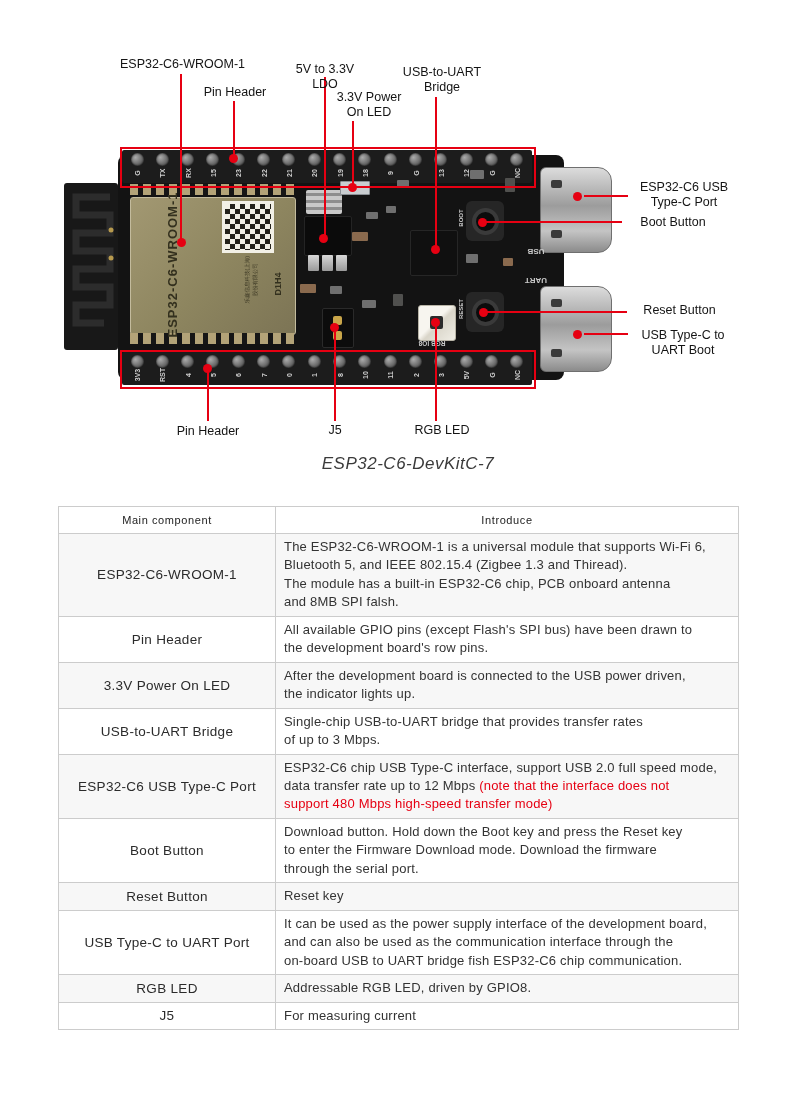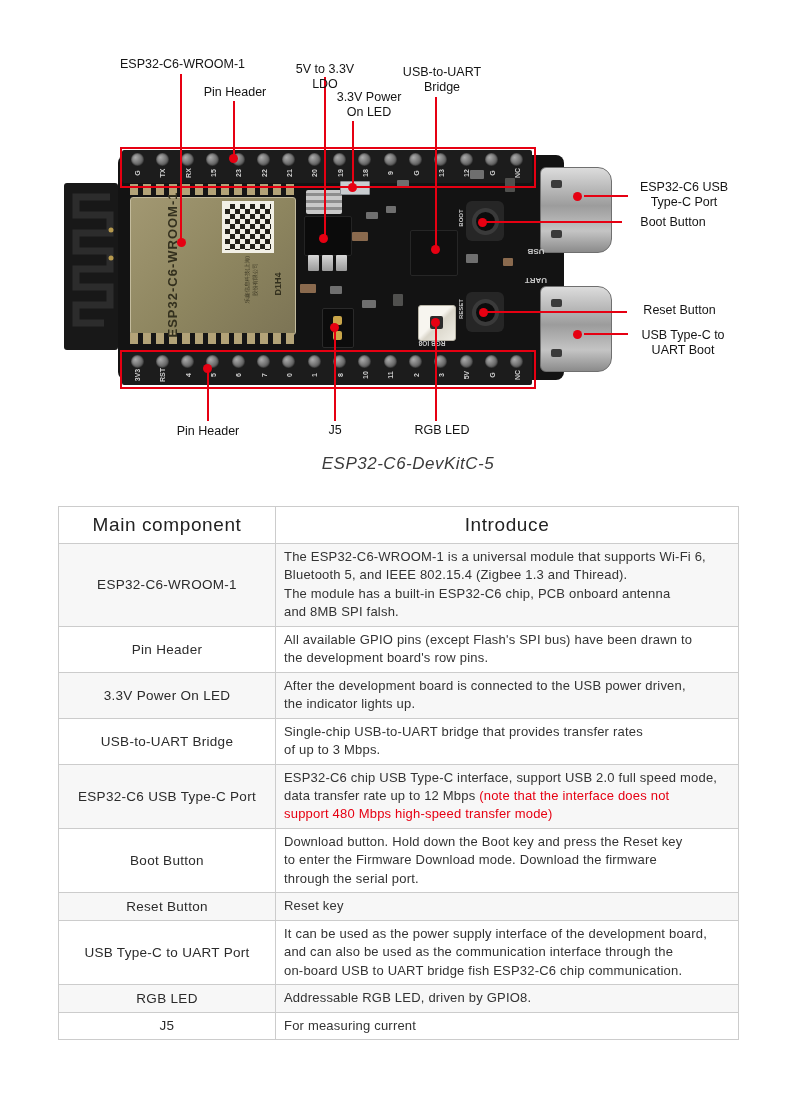--- a/index.html
+++ b/index.html
@@ -82,21 +82,21 @@
   .j5 i{position:absolute;left:10px;width:9px;height:9px;background:#c9a64a;border-radius:2px;}
   .usb{position:absolute;left:540px;width:70px;height:84px;z-index:2;
        background:linear-gradient(180deg,#dcdcdc 0%,#9c9c9c 45%,#c4c4c4 75%,#8b8b8b 100%);
        border:1px solid #6f6f6f;border-radius:6px 14px 14px 6px;}
   .usb i{position:absolute;left:10px;width:11px;height:8px;background:#3a3a3a;border-radius:2px;}
 
   
   table.info{position:absolute;left:58px;top:506px;width:681px;border-collapse:collapse;
              z-index:4;color:#333;}
   table.info th,table.info td{border:1px solid #ccc;}
-  table.info th{font-weight:400;font-size:19px;letter-spacing:.6px;color:#222;
+  table.info th{font-weight:400;font-size:11px;letter-spacing:.6px;color:#222;
                 padding:7px 4px;background:#fff;}
   td.c1{width:204px;text-align:center;font-size:13.5px;letter-spacing:.3px;
         padding:5px 6px;color:#2b2b2b;}
   td.c2{font-size:13px;letter-spacing:.2px;line-height:1.42;padding:4px 8px;
         white-space:pre-line;color:#333;}
   tbody tr:nth-child(odd){background:#f7f7f7;}
   .rednote{color:#e60012;}
 </style>
 </head>
 <body>
@@ -355,21 +355,21 @@
   <div class="lbl" style="left:628px;top:215px;width:90px;">Boot Button</div>
   <div class="lbl" style="left:632px;top:303px;width:95px;">Reset Button</div>
   <div class="lbl" style="left:630px;top:328px;width:106px;">
     <span>USB Type-C to</span>
     <span>UART Boot</span>
   </div>
   <div class="lbl" style="left:168px;top:424px;width:80px;">Pin Header</div>
   <div class="lbl" style="left:315px;top:423px;width:40px;">J5</div>
   <div class="lbl" style="left:408px;top:423px;width:68px;">RGB LED</div>
 
-  <div class="caption">ESP32-C6-DevKitC-5</div>
+  <div class="caption">ESP32-C6-DevKitC-7</div>
 
   <table class="info">
     <thead>
       <tr>
         <th style="width:204px;">Main component</th>
         <th>Introduce</th>
       </tr>
     </thead>
     <tbody>
       <tr>

